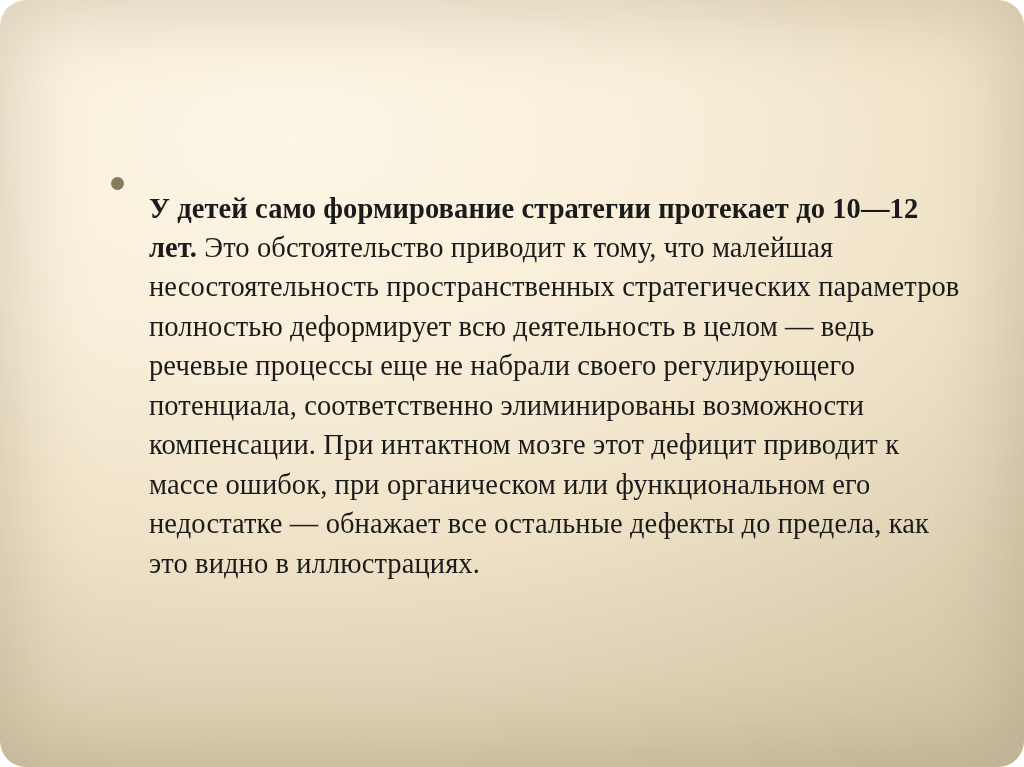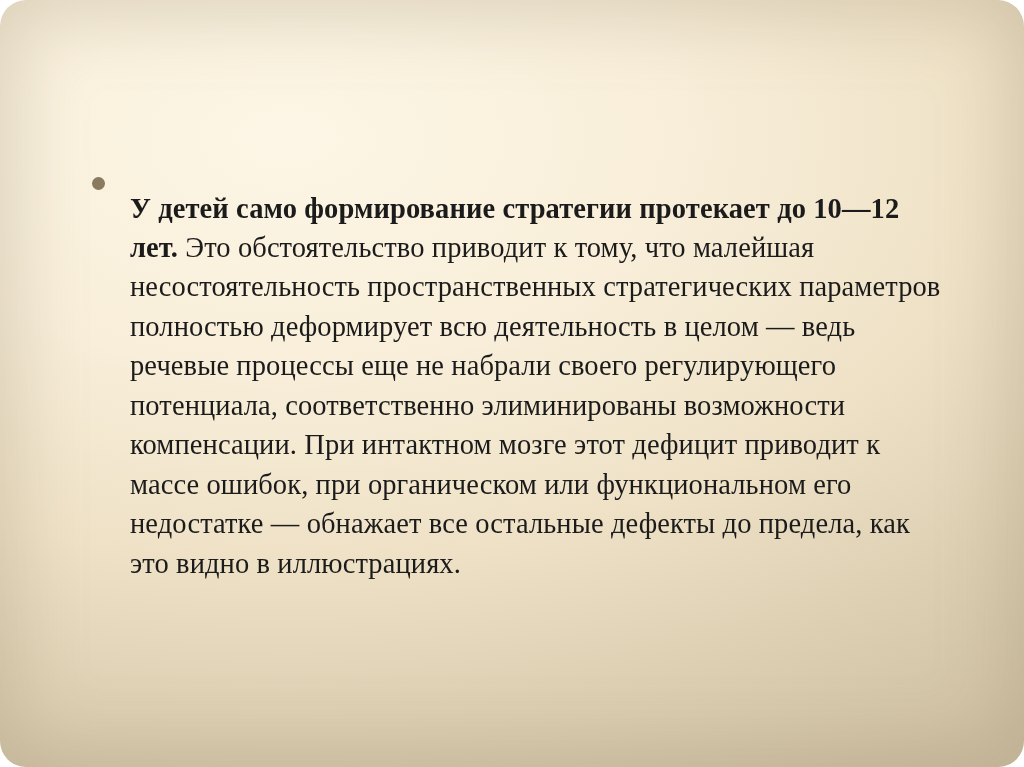--- a/index.html
+++ b/index.html
@@ -26,21 +26,21 @@
   #slide::after {
     content: "";
     position: absolute;
     inset: 0;
     border-radius: 26px;
     box-shadow: inset 0 0 70px 16px rgba(150,135,108,0.28);
     pointer-events: none;
   }
   .content {
     position: absolute;
-    left: 92px;
+    left: 111px;
     top: 160px;
     width: 856px;
   }
   .bullet-row {
     display: flex;
     align-items: flex-start;
   }
   .bullet-dot {
     flex: 0 0 auto;
     width: 13px;

